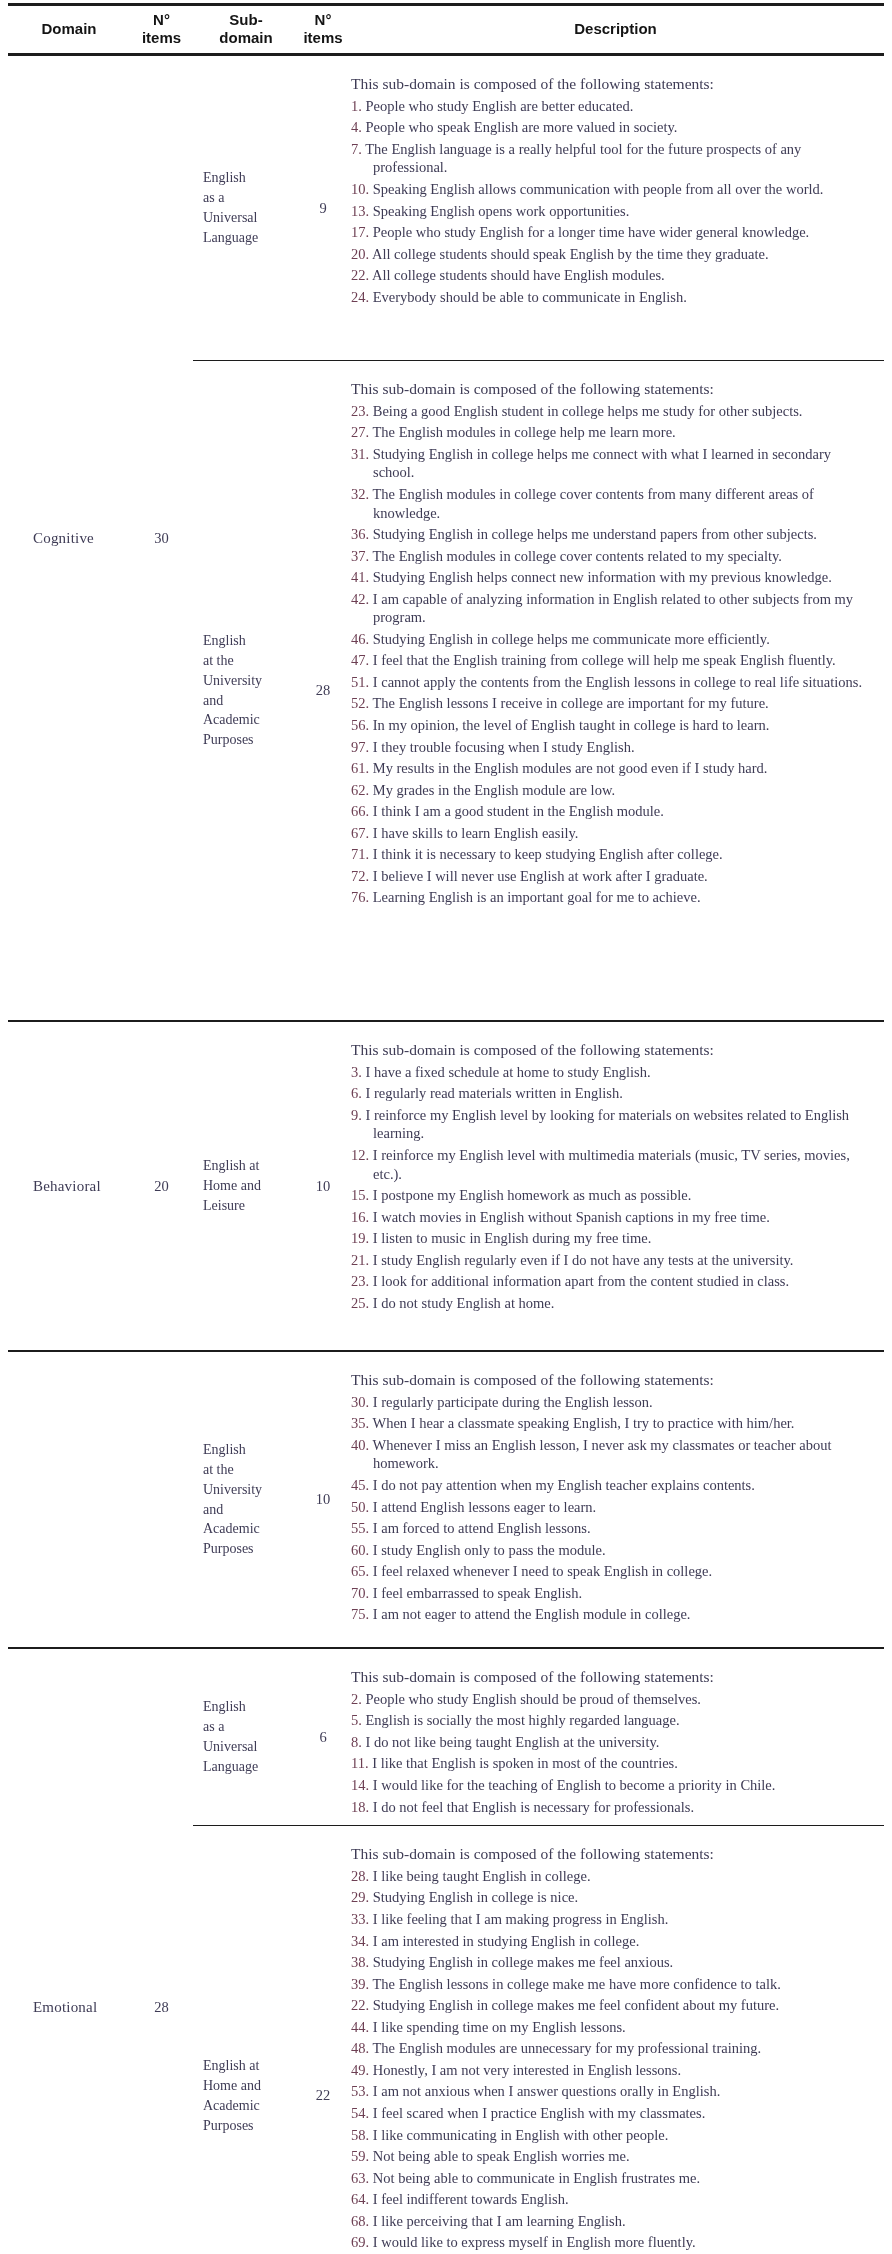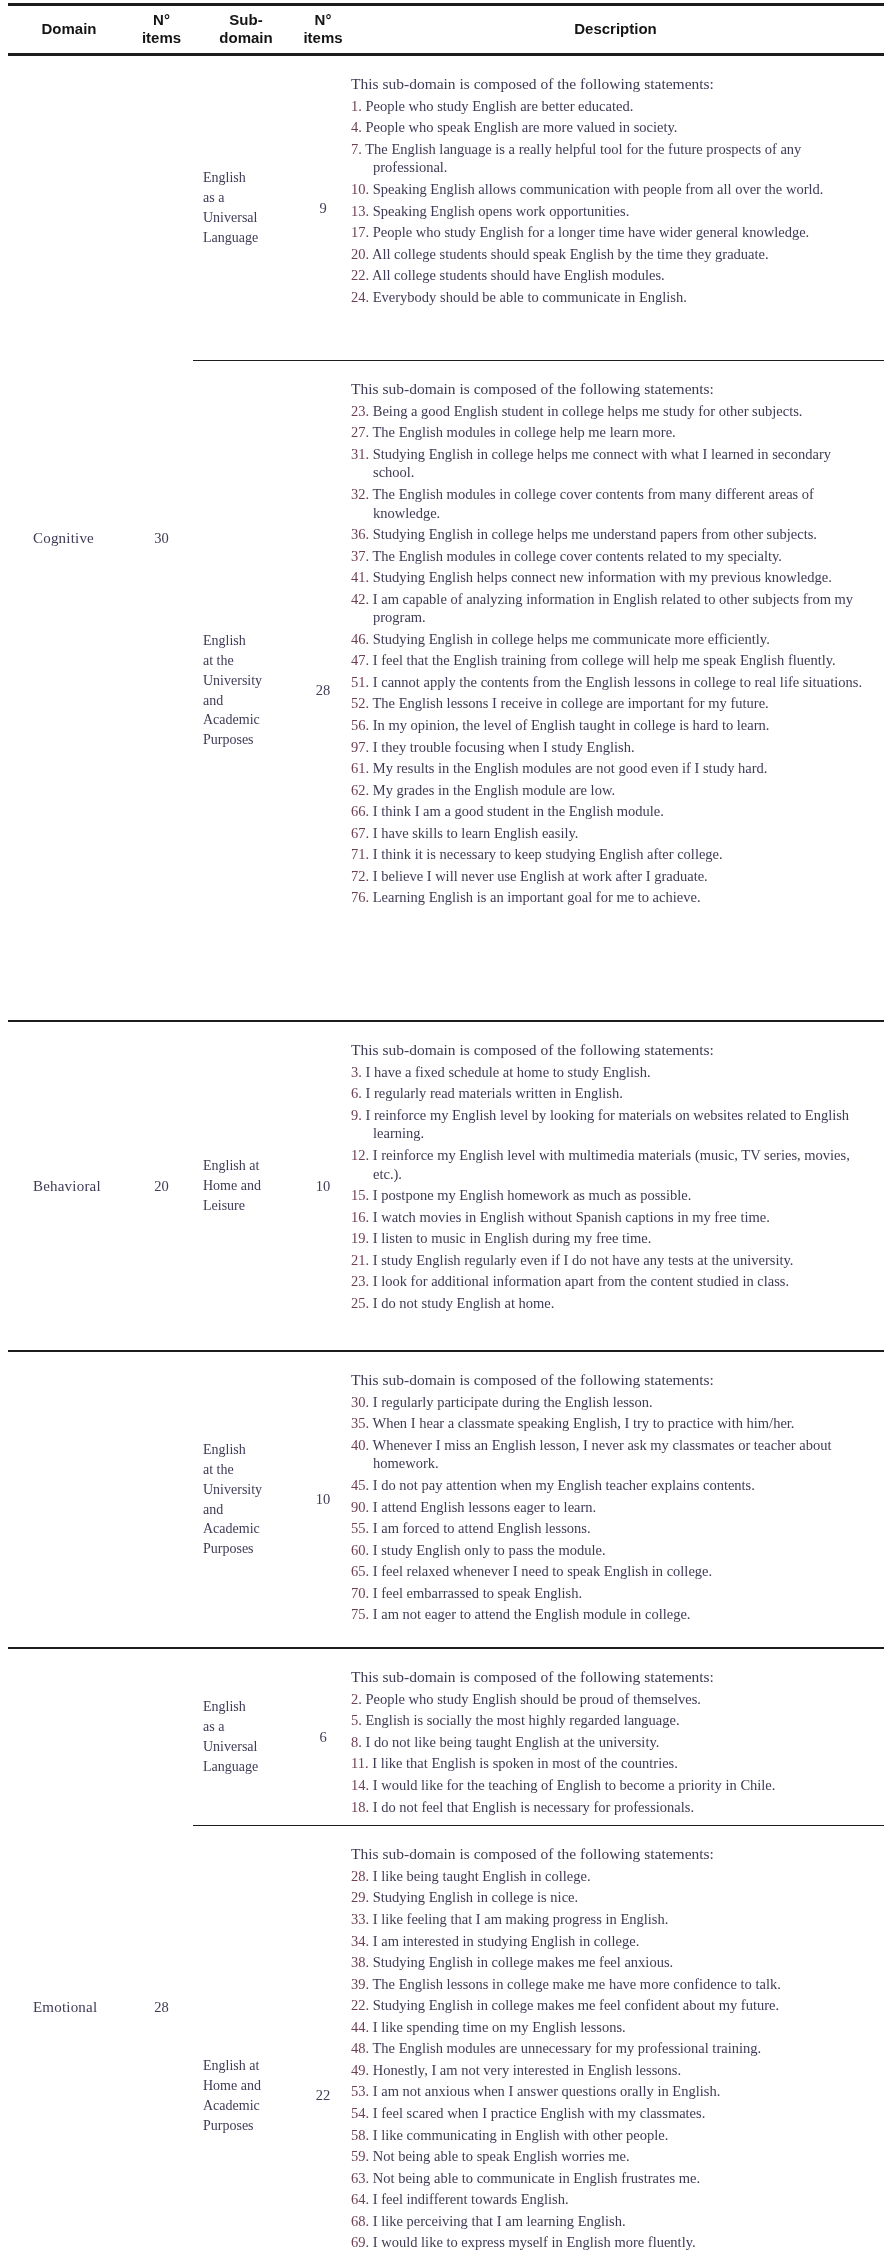--- a/index.html
+++ b/index.html
@@ -204,21 +204,21 @@
             <span class="sub-line">Academic</span>
             <span class="sub-line">Purposes</span>
           </td>
           <td class="items-cell">10</td>
           <td class="desc-cell">
             <div class="intro-line">This sub-domain is composed of the following statements:</div>
             <div class="stmt"><span class="stmt-num">30. </span><span class="stmt-text">I regularly participate during the English lesson.</span></div>
             <div class="stmt"><span class="stmt-num">35. </span><span class="stmt-text">When I hear a classmate speaking English, I try to practice with him/her.</span></div>
             <div class="stmt"><span class="stmt-num">40. </span><span class="stmt-text">Whenever I miss an English lesson, I never ask my classmates or teacher about homework.</span></div>
             <div class="stmt"><span class="stmt-num">45. </span><span class="stmt-text">I do not pay attention when my English teacher explains contents.</span></div>
-            <div class="stmt"><span class="stmt-num">90. </span><span class="stmt-text">I attend English lessons eager to learn.</span></div>
+            <div class="stmt"><span class="stmt-num">50. </span><span class="stmt-text">I attend English lessons eager to learn.</span></div>
             <div class="stmt"><span class="stmt-num">55. </span><span class="stmt-text">I am forced to attend English lessons.</span></div>
             <div class="stmt"><span class="stmt-num">60. </span><span class="stmt-text">I study English only to pass the module.</span></div>
             <div class="stmt"><span class="stmt-num">65. </span><span class="stmt-text">I feel relaxed whenever I need to speak English in college.</span></div>
             <div class="stmt"><span class="stmt-num">70. </span><span class="stmt-text">I feel embarrassed to speak English.</span></div>
             <div class="stmt"><span class="stmt-num">75. </span><span class="stmt-text">I am not eager to attend the English module in college.</span></div>
           </td>
         </tr>
         <tr class="div-full">
           <td class="domain-cell" rowspan="2">Emotional</td>
           <td class="items-cell" rowspan="2">28</td>

